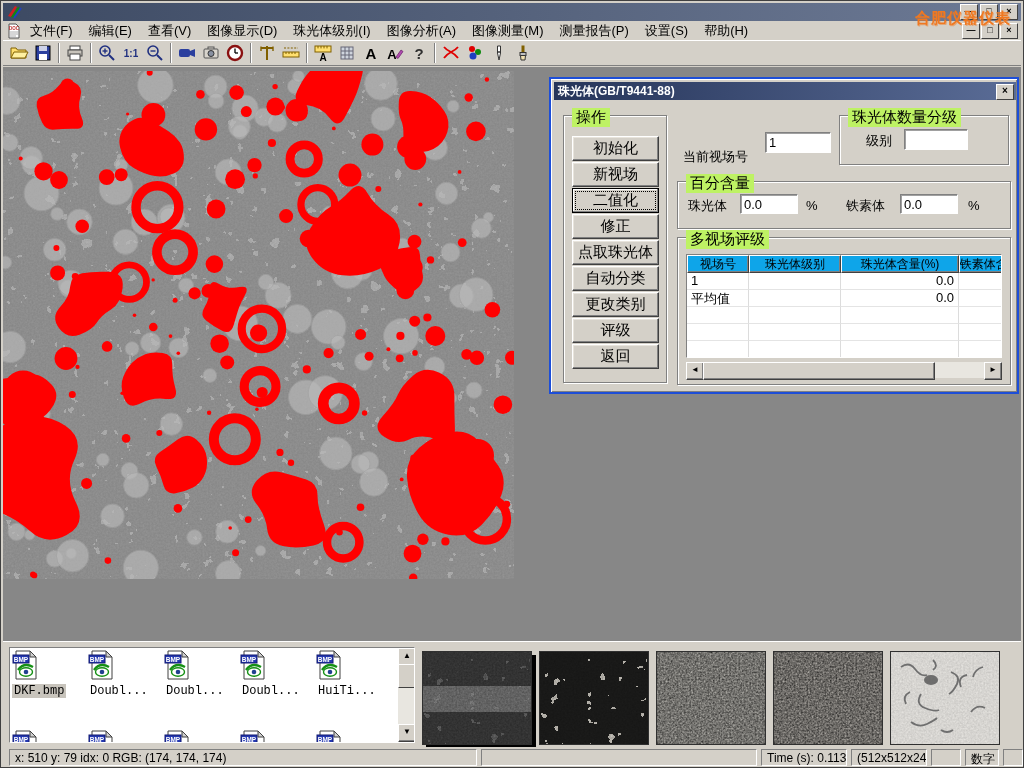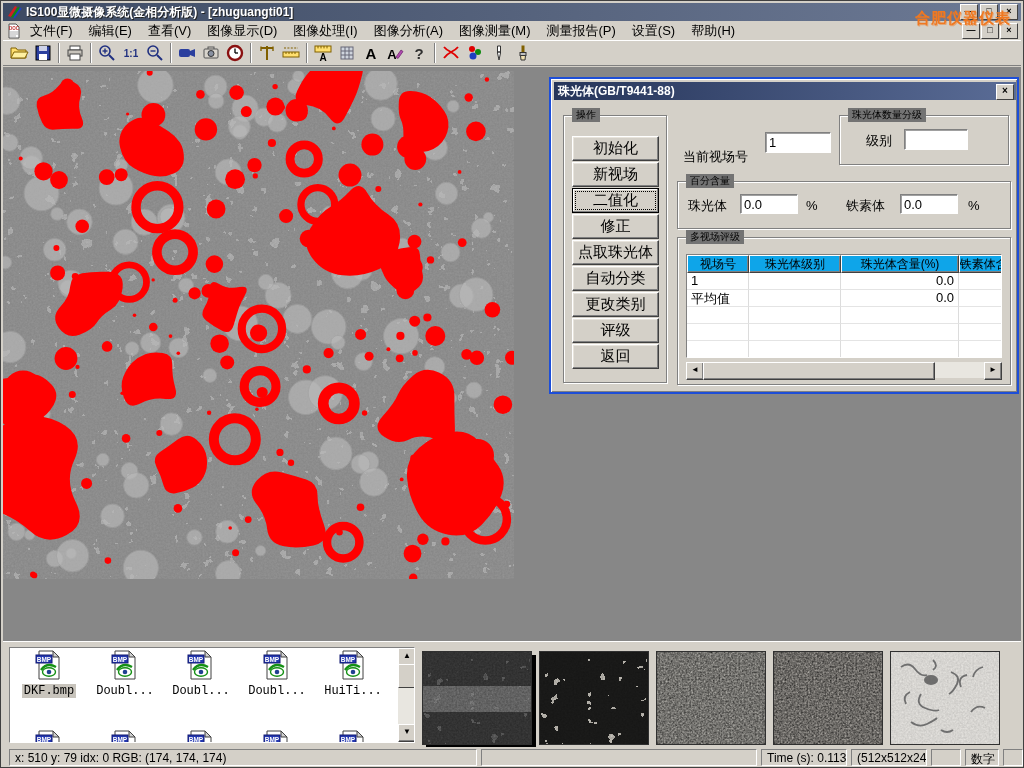--- a/index.html
+++ b/index.html
@@ -31,21 +31,21 @@
   
   .dialog{position:absolute;left:548px;top:76px;width:470px;height:317px;background:#d4d0c8;
     border:2px solid #1d4ed8;box-shadow:inset 1px 1px 0 #fff,inset -1px -1px 0 #808080;z-index:10;box-sizing:border-box}
   .dlg-title{position:absolute;left:3px;top:3px;width:462px;height:18px;
     background:linear-gradient(90deg,#26355a,#5a6c96);color:#fff;font-weight:bold;font-size:12px;
     display:flex;align-items:center;padding-left:4px;box-sizing:border-box}
   .dlg-close{position:absolute;right:2px;top:2px;width:16px;height:14px;background:#d4d0c8;
     border:1px solid;border-color:#fff #404040 #404040 #fff;font-size:10px;line-height:12px;
     text-align:center;font-weight:bold;color:#000}
   .group{position:absolute;border:1px solid #808080;box-shadow:inset 1px 1px 0 #fff,1px 1px 0 #fff}
-  .glabel{position:absolute;top:-8px;left:8px;background:#737373;padding:0 4px;font-size:10px;white-space:nowrap}
+  .glabel{position:absolute;top:-8px;left:8px;background:#bef264;padding:0 4px;font-size:15px;white-space:nowrap}
   .btn{position:absolute;left:8px;width:85px;height:23px;background:#d4d0c8;
     border:1px solid;border-color:#fff #404040 #404040 #fff;box-shadow:inset -1px -1px 0 #808080,inset 1px 1px 0 #e8e4dc;
     font-size:15px;display:flex;align-items:center;justify-content:center;white-space:nowrap}
   .btn.focused{border:1px solid #000;box-shadow:inset -1px -1px 0 #808080,inset 1px 1px 0 #fff}
   .btn.focused::after{content:'';position:absolute;left:2px;right:2px;top:2px;bottom:2px;border:1px dotted #000}
   .dlabel{position:absolute;font-size:13px;white-space:nowrap}
   .tinput{position:absolute;background:#fff;border:1px solid;border-color:#808080 #fff #fff #808080;
     box-shadow:inset 1px 1px 0 #a0a0a0;font-size:13px;font-family:"Liberation Sans",sans-serif;
     padding:1px 3px;box-sizing:border-box;outline:none}
   .grid{position:absolute;left:8px;top:16px;width:316px;height:104px;background:#fff;
@@ -62,21 +62,21 @@
   .sbtn{position:absolute;top:0;width:16px;height:16px;background:#d4d0c8;
     border:1px solid;border-color:#fff #404040 #404040 #fff;box-shadow:inset -1px -1px 0 #808080;
     font-size:8px;line-height:14px;text-align:center;color:#000}
   .hthumb{position:absolute;left:17px;top:0;width:230px;height:16px;background:#d4d0c8;
     border:1px solid;border-color:#fff #404040 #404040 #fff;box-shadow:inset -1px -1px 0 #808080}
   
   .bottompanel{position:absolute;left:2px;top:640px;width:1018px;height:106px;background:#d4d0c8;
     border-top:1px solid #fff}
   .filelist{position:absolute;left:6px;top:5px;width:406px;height:96px;background:#fff;
     border:1px solid;border-color:#808080 #fff #fff #808080;overflow:hidden;box-sizing:border-box}
-  .fitem{position:absolute;width:74px;text-align:center}
+  .fitem{position:absolute;width:74px;text-align:left}
   .fname{font-family:"Liberation Mono",monospace;font-size:12px;white-space:nowrap;display:inline-block;padding:0 2px}
   .fname.sel{background:#c8c4bc}
   .vscroll{position:absolute;right:0;top:0;width:16px;height:94px;background:#e8e6e0}
   .vthumb{position:absolute;left:0;top:16px;width:16px;height:22px;background:#d4d0c8;
     border:1px solid;border-color:#fff #404040 #404040 #fff}
   .thumb{position:absolute;top:9px;width:108px;height:92px;border:1px solid #303030;background:#b4b4b4}
   .thumb.sel{box-shadow:4px 4px 0 #000}
   
   .statusbar{position:absolute;left:6px;top:746px;width:1018px;height:20px;background:#d4d0c8}
   .sseg{position:absolute;top:2px;height:17px;border:1px solid;border-color:#808080 #fff #fff #808080;
@@ -108,40 +108,39 @@
     </filter>
   </defs>
 </svg>
 
 <div class="titlebar">
   <svg width="16" height="16" viewBox="0 0 16 16">
     <path d="M2 12L9 2l2 1-6 10z" fill="#d02020"></path>
     <path d="M5 13L12 3l2 1-6 10z" fill="#108a10"></path>
     <path d="M8 14L15 4" stroke="#2040c0" stroke-width="2" fill="none"></path>
   </svg>
-  <span class="ttext">IS100显微摄像系统(金相分析版) - [zhuguangti01]</span>
   <span class="winbtns">
     <span class="wbtn">—</span>
     <span class="wbtn">□</span>
     <span class="wbtn">×</span>
   </span>
 </div>
 <div class="watermark">合肥仪器仪表</div>
 
 <div class="menubar">
   <svg width="16" height="16" viewBox="0 0 16 16">
     <path d="M3 1h7l3 3v11H3z" fill="#fff" stroke="#555"></path>
     <text x="8" y="7" font-size="4.5" fill="#c03030" text-anchor="middle" font-weight="bold">DOC</text>
     <path d="M4 9h8M4 11h8M4 13h6" stroke="#999" stroke-width="0.8"></path>
   </svg>
   <span class="menuitem">文件(F)</span>
   <span class="menuitem">编辑(E)</span>
   <span class="menuitem">查看(V)</span>
   <span class="menuitem">图像显示(D)</span>
-  <span class="menuitem">图像处理(I)</span>
+  <span class="menuitem">珠光体级别(I)</span>
   <span class="menuitem">图像分析(A)</span>
   <span class="menuitem">图像测量(M)</span>
   <span class="menuitem">测量报告(P)</span>
   <span class="menuitem">设置(S)</span>
   <span class="menuitem">帮助(H)</span>
   <span class="mdibtns">
     <span class="wbtn">—</span>
     <span class="wbtn">□</span>
     <span class="wbtn">×</span>
   </span>

